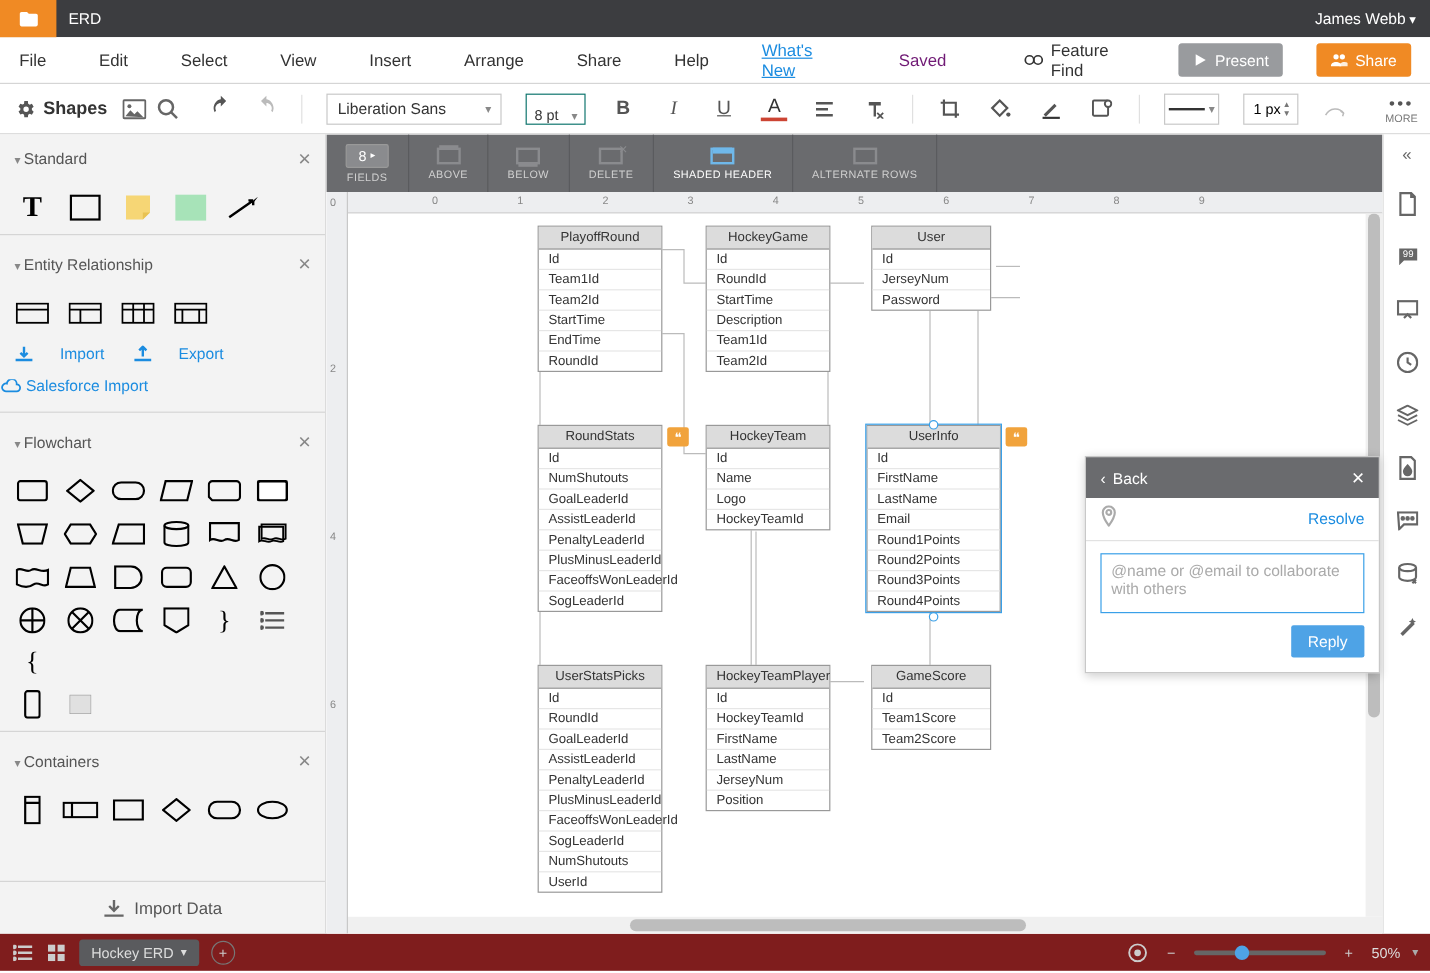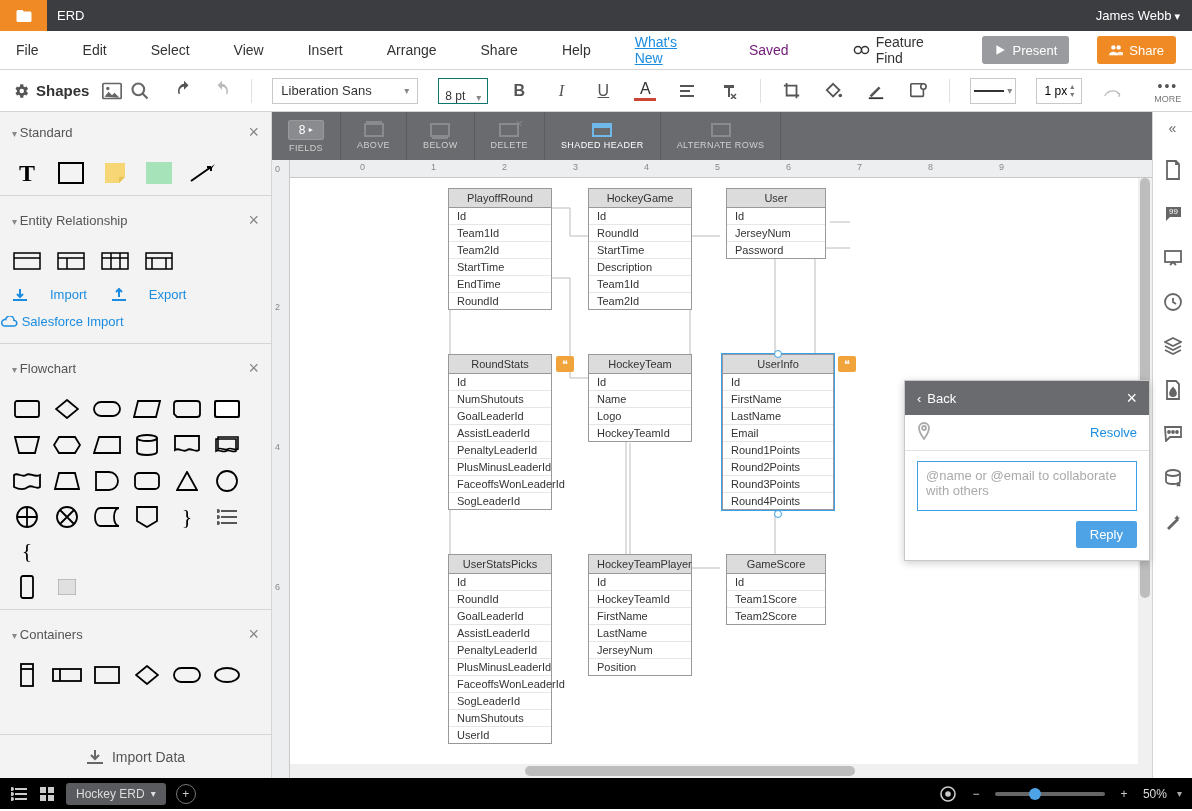--- a/index.html
+++ b/index.html
@@ -115,21 +115,21 @@
   .comment-panel .cmsg { display:flex; gap:8px; }
   .comment-panel .cmsg .bubble { flex:1; background:#fff; font-size:13px; color:#333; line-height:1.35; }
   .comment-panel .cmsg .mention { color:#c43b2e; }
   .comment-panel .cmsg .avatar { width:26px; height:26px; background:#8a8b8e; color:#fff; font-size:11px; display:flex; align-items:center; justify-content:center; border-radius:2px; align-self:flex-start;}
   .comment-panel .cp-foot { padding: 10px 12px 12px; display:flex; flex-direction:column; gap:10px; }
   .comment-panel .cp-foot textarea { width:100%; height:50px; border:1px solid #3aa0e8; outline:none; font-size:13px; padding:6px 8px; resize:none; color:#333; font-family:inherit;}
   .comment-panel .cp-foot textarea::placeholder { color:#aaa; }
   .comment-panel .cp-foot .reply-btn { align-self:flex-end; background:#4ea3e6; color:#fff; border:none; padding:6px 14px; border-radius:2px; font-size:13px; cursor:pointer;}
 
   
-  .bottombar { height:31px; background:#000000; display:flex; align-items:center; color:#ddd; font-size:12px; padding:0 10px; gap:10px; }
+  .bottombar { height:31px; background:#7f1d1d; display:flex; align-items:center; color:#ddd; font-size:12px; padding:0 10px; gap:10px; }
   .bottombar .bicon { width:18px; height:18px; display:flex; align-items:center; justify-content:center; cursor:pointer; color:#ccc;}
   .bottombar .page-tab { background:#5a5b5e; padding:4px 10px; border-radius:3px; display:flex; align-items:center; gap:6px; cursor:pointer;}
   .bottombar .add { width:20px; height:20px; border:1px solid #777; border-radius:50%; display:flex; align-items:center; justify-content:center; cursor:pointer; color:#ccc; }
   .bottombar .zoom { margin-left:auto; display:flex; align-items:center; gap:10px; }
   .bottombar .slider { width:110px; height:4px; background:#666; border-radius:2px; position:relative; }
   .bottombar .slider .knob { position:absolute; left:34px; top:-4px; width:12px; height:12px; background:#4ea3e6; border-radius:50%; }
 </style>
 </head>
 <body>
 

